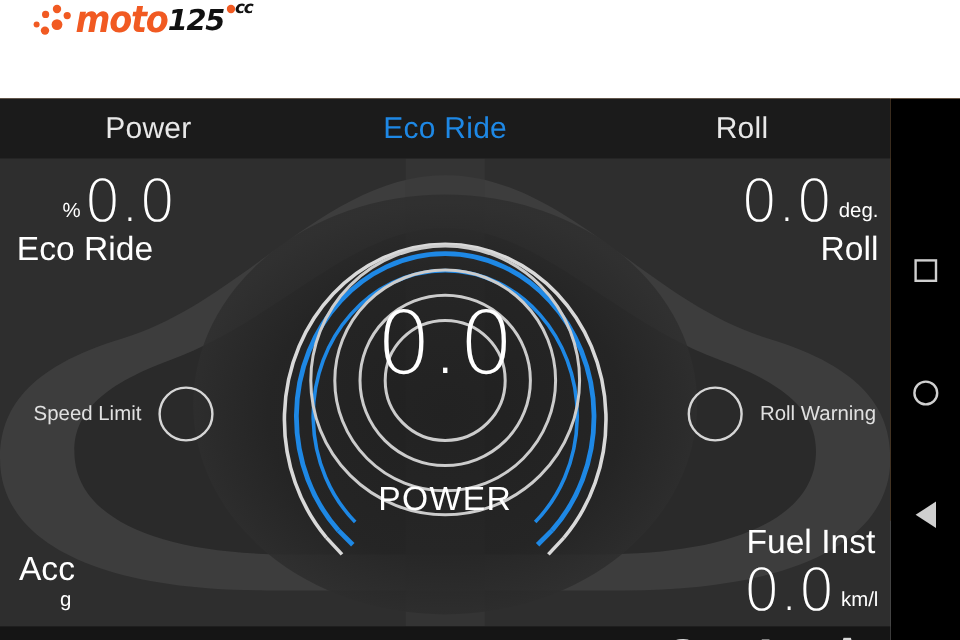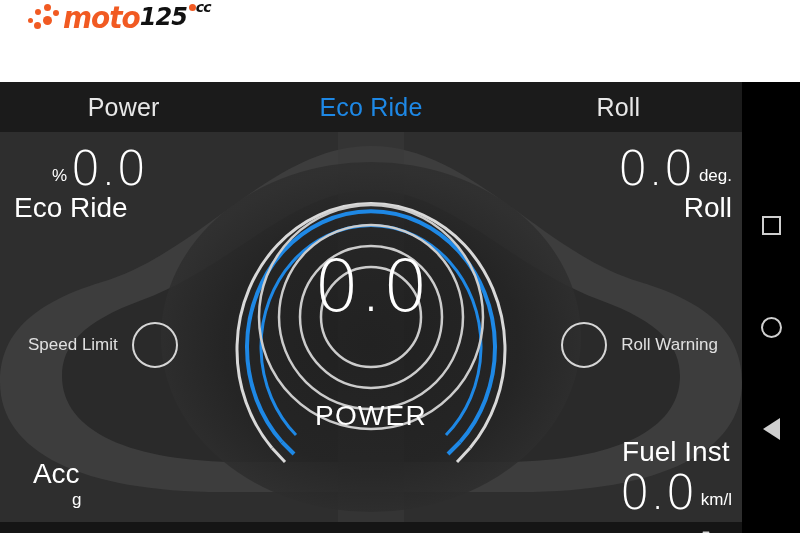--- a/index.html
+++ b/index.html
@@ -156,21 +156,21 @@
 
   .ro-tl { left: 14px;  top: 12px;  text-align: left; }
   .ro-tl .valrow { display: flex; align-items: flex-end; }
   .ro-tl .unit { padding: 0 3px 6px 38px; }
 
   .ro-tr { right: 10px; top: 12px;  text-align: right; }
   .ro-tr .valrow { display: flex; align-items: flex-end; justify-content: flex-end; }
   .ro-tr .unit { padding: 0 0 6px 5px; }
   .ro-tr .name { text-align: right; }
 
-  .ro-bl { left: 28px;  bottom: 6px; text-align: center; }
+  .ro-bl { left: 6px;  bottom: 6px; text-align: right; }
   .ro-bl .valrow { display: flex; align-items: flex-end; }
   .ro-bl .unit { padding: 0 3px 6px 44px; }
 
   .ro-br { right: 10px; bottom: 6px; text-align: right; }
   .ro-br .valrow { display: flex; align-items: flex-end; justify-content: flex-end; }
   .ro-br .unit { padding: 0 0 6px 5px; }
   .ro-br .name { text-align: center; }
 
   
   .lamp-row {
@@ -182,21 +182,21 @@
   .lamp {
     width: 46px; height: 46px;
     border-radius: 50%;
     border: 2px solid #d6d6d6;
     background: transparent;
     box-sizing: border-box;
     flex: 0 0 auto;
   }
   .lamp-label { font-size: 17px; color: #e0e0e0; white-space: nowrap; }
   .lamp-left  { left: 28px;  top: 190px; justify-content: space-between; }
-  .lamp-right { right: 24px; top: 190px; }
+  .lamp-right { right: 12px; top: 190px; }
 
   
   .iconbar {
     position: absolute;
     left: 0; top: 440px;
     width: 742px; height: 51px;
     background: #151515;
   }
   .icon-group { position: absolute; top: 0; height: 51px; display: flex; align-items: center; }
   .icon-group.left  { left: 8px;  gap: 22px; }

